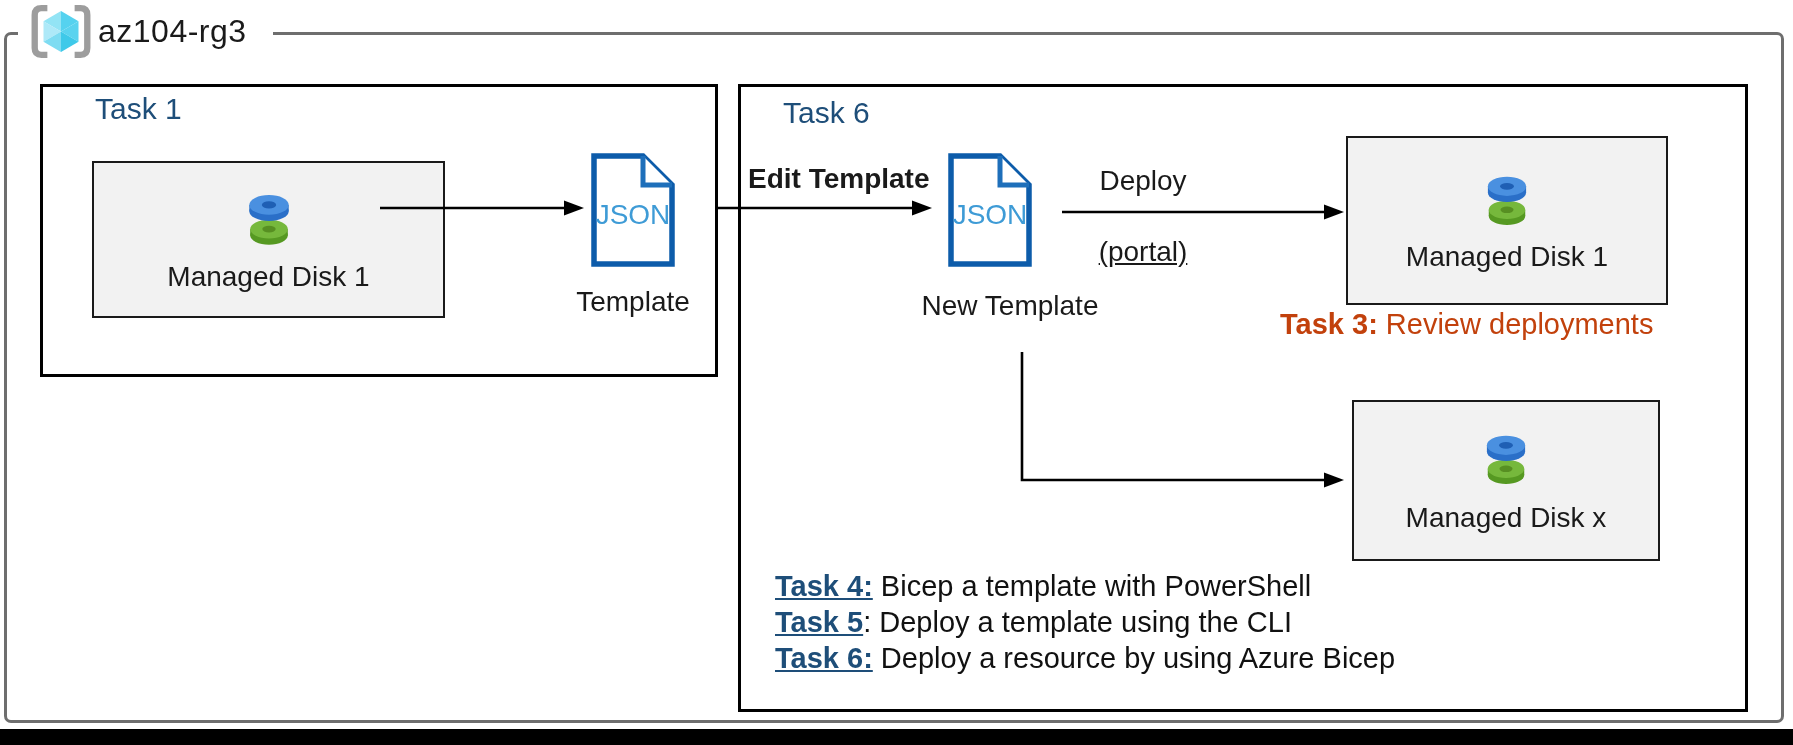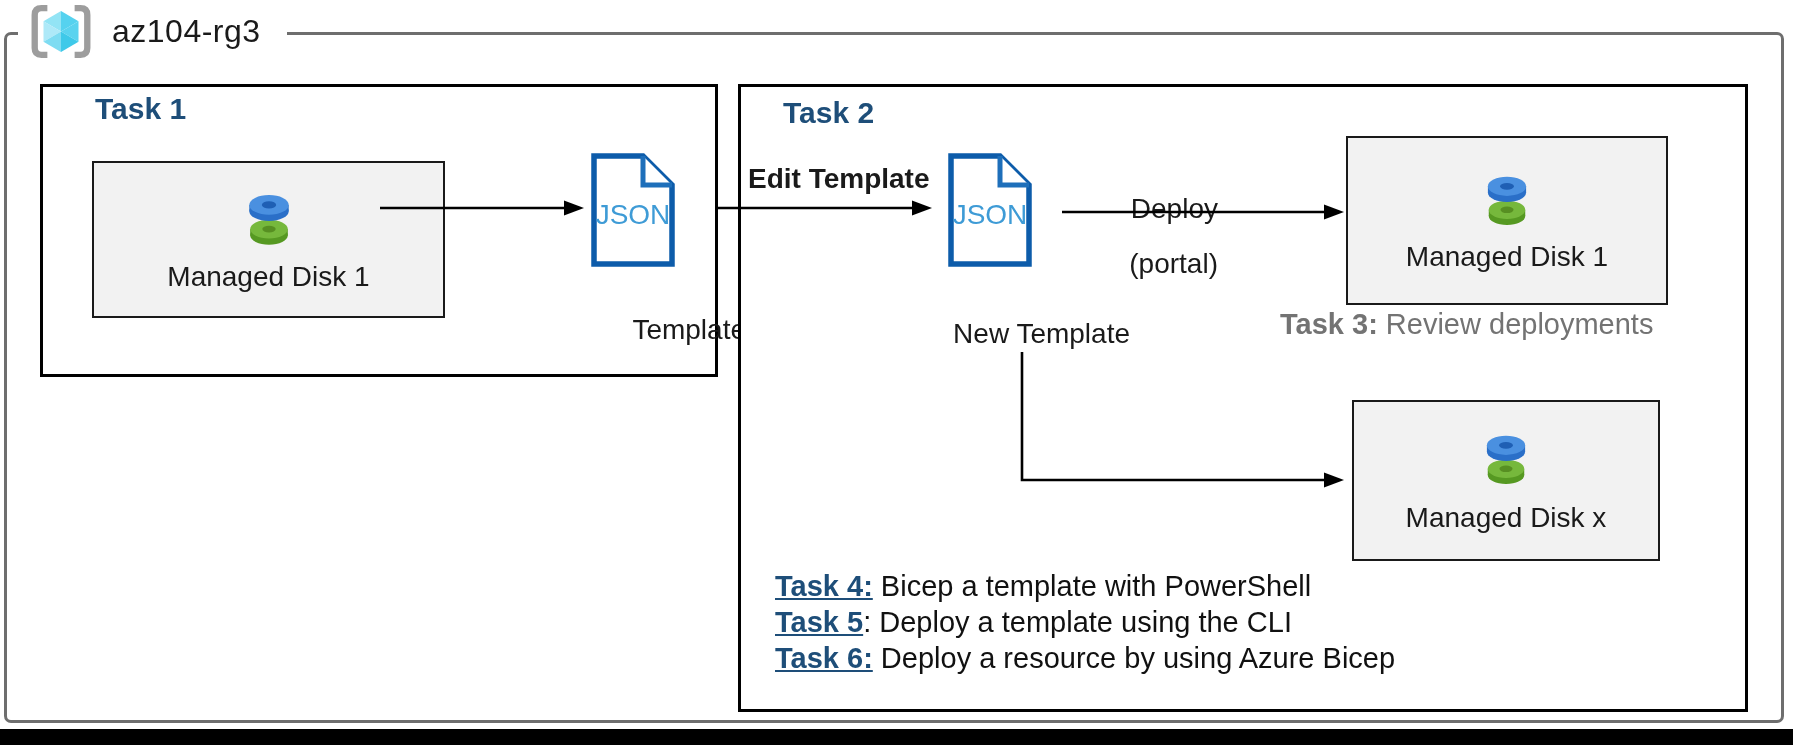--- a/index.html
+++ b/index.html
@@ -11,53 +11,53 @@
     overflow:hidden;
   }
   
   .rg-border{
     position:absolute;left:4px;top:32px;width:1780px;height:691px;
     border:3px solid #6e6e6e;border-radius:7px;
     box-sizing:border-box;
   }
   .rg-label{
     position:absolute;left:18px;top:0px;height:62px;
-    display:flex;align-items:center;gap:14px;
+    display:flex;align-items:center;
     background:#ffffff;padding:0 26px 0 6px;
   }
   .rg-label .rg-name{
     font-size:32px;color:#1a1a1a;letter-spacing:0.5px;
   }
   .black-bar{
     position:absolute;left:0;bottom:0;width:100%;height:16px;background:#000;
   }
   
   .task-box{
     position:absolute;border:3px solid #000;background:#fff;box-sizing:border-box;
   }
   .task-title{
-    position:absolute;font-size:30px;font-weight:bold;color:#1e4e79;
+    position:absolute;font-size:30px;font-weight:normal;color:#1e4e79;
   }
   
   .disk-box{
     position:absolute;background:#f2f2f2;border:2.5px solid #1a1a1a;
     box-sizing:border-box;
     display:flex;flex-direction:column;align-items:center;justify-content:center;
     gap:6px;
   }
   .disk-label{
     font-size:28px;color:#1a1a1a;white-space:nowrap;
   }
   
   .lbl{
     position:absolute;font-size:28px;color:#1a1a1a;white-space:nowrap;
   }
-  .lbl.center{text-align:right;margin-top:28px;}
+  .lbl.center{text-align:center;}
   .task3-line{
-    position:absolute;font-size:29px;color:#737373;white-space:nowrap;
+    position:absolute;font-size:29px;color:#c2410c;white-space:nowrap;
   }
   .task3-line .b{font-weight:bold;}
   .task-list{
     position:absolute;left:775px;top:568px;
     font-size:29px;color:#111;line-height:36px;
   }
   .task-list .b{font-weight:bold;color:#1e4e79;text-decoration:underline;}
   .arrows{position:absolute;left:0;top:0;width:1793px;height:745px;pointer-events:none;}
 </style>
 </head>
@@ -99,33 +99,33 @@
   </div>
 
   <svg style="position:absolute;left:587px;top:150px;" width="92" height="120" viewBox="0 0 92 120">
     <path d="M7,6 H56 L85,35 V114 H7 Z" fill="#ffffff" stroke="#0d5caa" stroke-width="5.5" stroke-linejoin="miter"></path>
     <path d="M56,6 V35 H85" fill="#ffffff" stroke="#1e6fba" stroke-width="5"></path>
     <text x="46" y="74" text-anchor="middle" font-size="28" fill="#3e9bd6" font-family="Liberation Sans, sans-serif">JSON</text>
   </svg>
   <div class="lbl center" style="left:520px;top:286px;width:226px;">Template</div>
 
   <div class="task-box" style="left:738px;top:84px;width:1010px;height:628px;"></div>
-  <div class="task-title" style="left:783px;top:96px;">Task 2</div>
+  <div class="task-title" style="left:783px;top:96px;">Task 6</div>
 
   <div class="lbl" style="left:748px;top:163px;font-weight:bold;">Edit Template</div>
 
   <svg style="position:absolute;left:944px;top:150px;" width="92" height="120" viewBox="0 0 92 120">
     <path d="M7,6 H56 L85,35 V114 H7 Z" fill="#ffffff" stroke="#0d5caa" stroke-width="5.5" stroke-linejoin="miter"></path>
     <path d="M56,6 V35 H85" fill="#ffffff" stroke="#1e6fba" stroke-width="5"></path>
     <text x="46" y="74" text-anchor="middle" font-size="28" fill="#3e9bd6" font-family="Liberation Sans, sans-serif">JSON</text>
   </svg>
   <div class="lbl center" style="left:890px;top:290px;width:240px;">New Template</div>
 
   <div class="lbl center" style="left:1068px;top:165px;width:150px;">Deploy</div>
-  <div class="lbl center" style="left:1068px;top:220px;width:150px;">(portal)</div>
+  <div class="lbl center" style="left:1068px;top:236px;width:150px;text-decoration:underline;">(portal)</div>
 
   <div class="disk-box" style="left:1346px;top:136px;width:322px;height:169px;">
     <svg width="56" height="66" viewBox="0 0 64 76">
       <ellipse cx="32" cy="54" rx="21" ry="10.5" fill="#569922"></ellipse>
       <rect x="11" y="47" width="42" height="7" fill="#569922"></rect>
       <ellipse cx="32" cy="47" rx="21" ry="10.5" fill="#76b83c"></ellipse>
       <ellipse cx="32" cy="47" rx="7.5" ry="3.8" fill="#578f22"></ellipse>
       <ellipse cx="32" cy="27" rx="22" ry="11" fill="#2a6fc8"></ellipse>
       <rect x="10" y="20" width="44" height="7" fill="#2a6fc8"></rect>
       <ellipse cx="32" cy="20" rx="22" ry="11" fill="#4a90e0"></ellipse>

